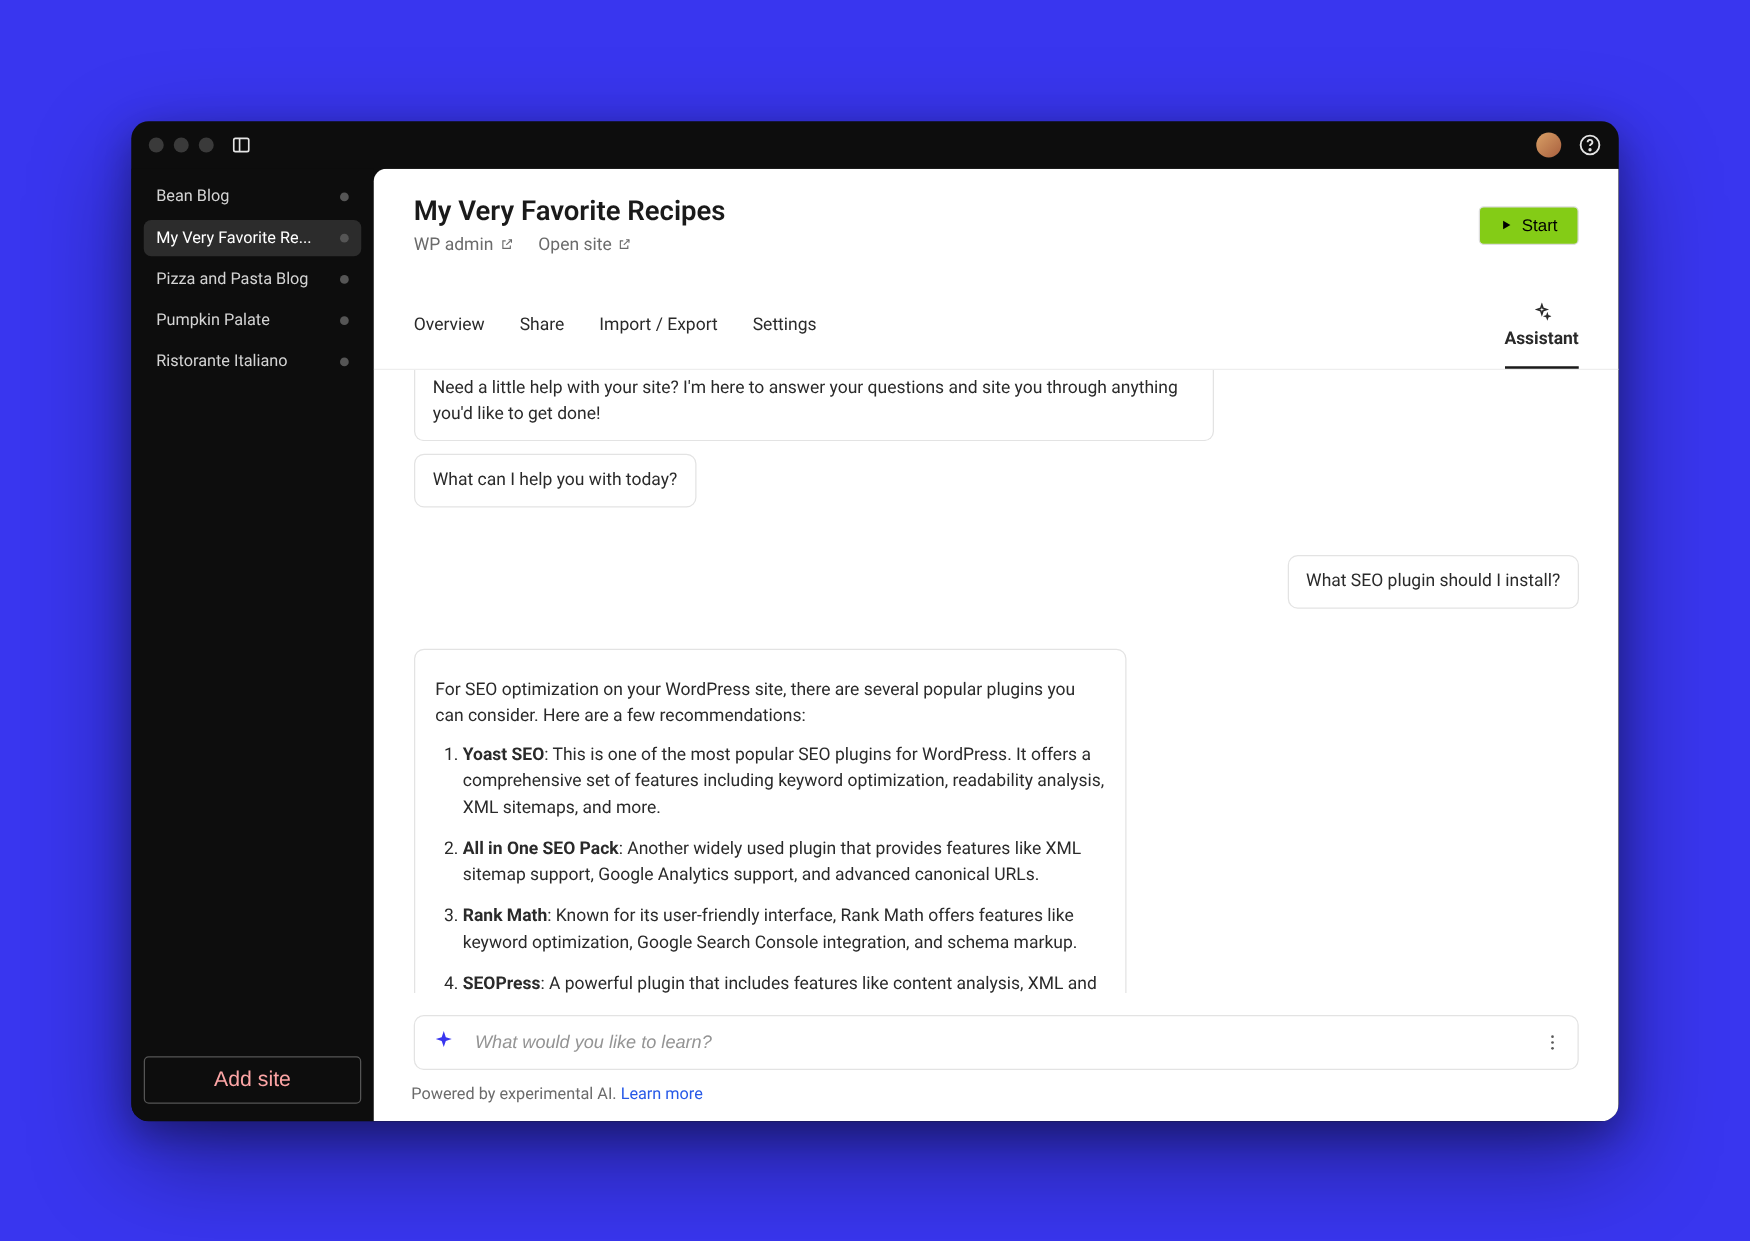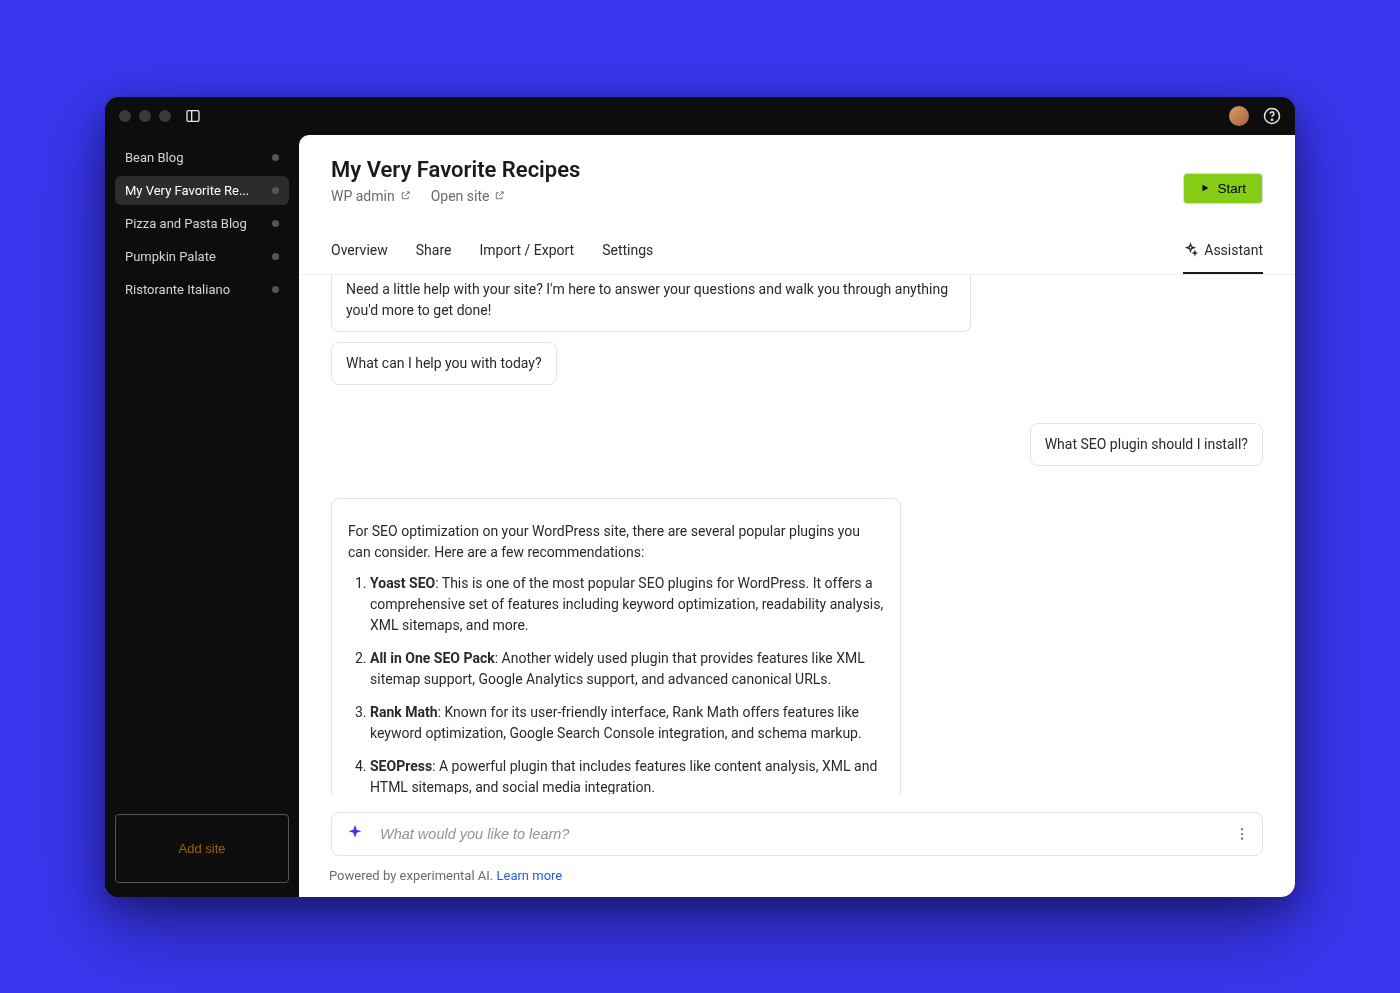--- a/index.html
+++ b/index.html
@@ -57,57 +57,57 @@
   font-size: 13px;
   cursor: pointer;
 }
 .site-item.active { background: #2c2c2c; color: #fff; }
 .site-label { flex: 1; white-space: nowrap; overflow: hidden; text-overflow: ellipsis; }
 .site-dot { width: 7px; height: 7px; border-radius: 50%; background: #555; margin-left: 10px; }
 .add-site {
   margin-top: auto;
   border: 1px solid #555;
   background: transparent;
-  color: #a16207;
-  font-size: 13px;
-  padding: 26px;
+  color: #fca5a5;
+  font-size: 17px;
+  padding: 8px;
   border-radius: 4px;
   cursor: pointer;
 }
 
 .main {
   flex: 1;
   background: #fff;
   border-radius: 10px 0 0 0;
   display: flex;
   flex-direction: column;
   overflow: hidden;
   margin-top: 0;
 }
 .header { padding: 22px 32px 0 32px; }
-.header-row { display: flex; align-items: flex-end; justify-content: space-between; }
+.header-row { display: flex; align-items: center; justify-content: space-between; }
 .site-title { font-size: 22px; font-weight: 600; color: #1a1a1a; }
 .sublinks { margin-top: 6px; display: flex; gap: 20px; }
 .sublink { color: #6b6b6b; font-size: 14px; text-decoration: none; display: inline-flex; align-items: center; gap: 5px; }
 .ext-icon { width: 11px; height: 11px; }
 .start-btn {
   border: 1px solid #ddd; background: #84cc16; padding: 7px 16px;
   border-radius: 4px; font-size: 13.5px; display: inline-flex; align-items: center; gap: 7px; cursor: pointer;
 }
 .play-icon { width: 10px; height: 10px; }
 
 .tabs {
   display: flex; align-items: center; gap: 28px;
   padding: 0 32px; margin-top: 28px; border-bottom: 1px solid #eee;
 }
 .tab {
   font-size: 14px; color: #2a2a2a; padding: 10px 0 14px; cursor: pointer;
   border-bottom: 2px solid transparent; display:flex; align-items:center; gap:6px;
 }
-.tab.active { border-bottom-color: #1a1a1a; font-weight: 400; }
+.tab.active { border-bottom-color: #1a1a1a; font-weight: 700; flex-direction: column; }
 .tab.right { margin-left: auto; }
 .sparkle-icon { width: 15px; height: 15px; }
 
 .content-area {
   flex: 1; overflow-y: auto; position: relative;
   padding: 0 32px 0 32px;
 }
 .content-area::-webkit-scrollbar { width: 8px; }
 .content-area::-webkit-scrollbar-thumb { background: #ccc; border-radius: 4px; }
 .content-area::-webkit-scrollbar-track { background: transparent; }
@@ -239,21 +239,21 @@
           <svg class="sparkle-icon" viewBox="0 0 24 24" fill="none" stroke="currentColor" stroke-width="2">
               <path d="M12 3l1.5 4.5L18 9l-4.5 1.5L12 15l-1.5-4.5L6 9l4.5-1.5z"></path>
               <path d="M19 15l.7 2 2 .7-2 .7-.7 2-.7-2-2-.7 2-.7z"></path>
             </svg>
           <span>Assistant</span>
         </div>
       </div>
 
       <div class="content-area">
         <div class="msg-bubble msg-assistant-intro">
-          <span>Need a little help with your site? I'm here to answer your questions and walk you through anything you'd more to get done!</span>
+          <span>Need a little help with your site? I'm here to answer your questions and site you through anything you'd like to get done!</span>
         </div>
         <div class="msg-bubble msg-prompt">
           <span>What can I help you with today?</span>
         </div>
         <div class="msg-user-wrap">
           <div class="msg-bubble msg-user">
             <span>What SEO plugin should I install?</span>
           </div>
         </div>
         <div class="msg-bubble msg-answer">

